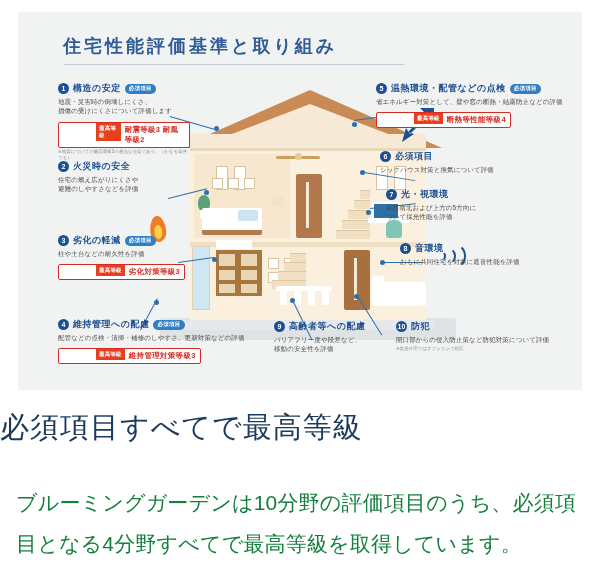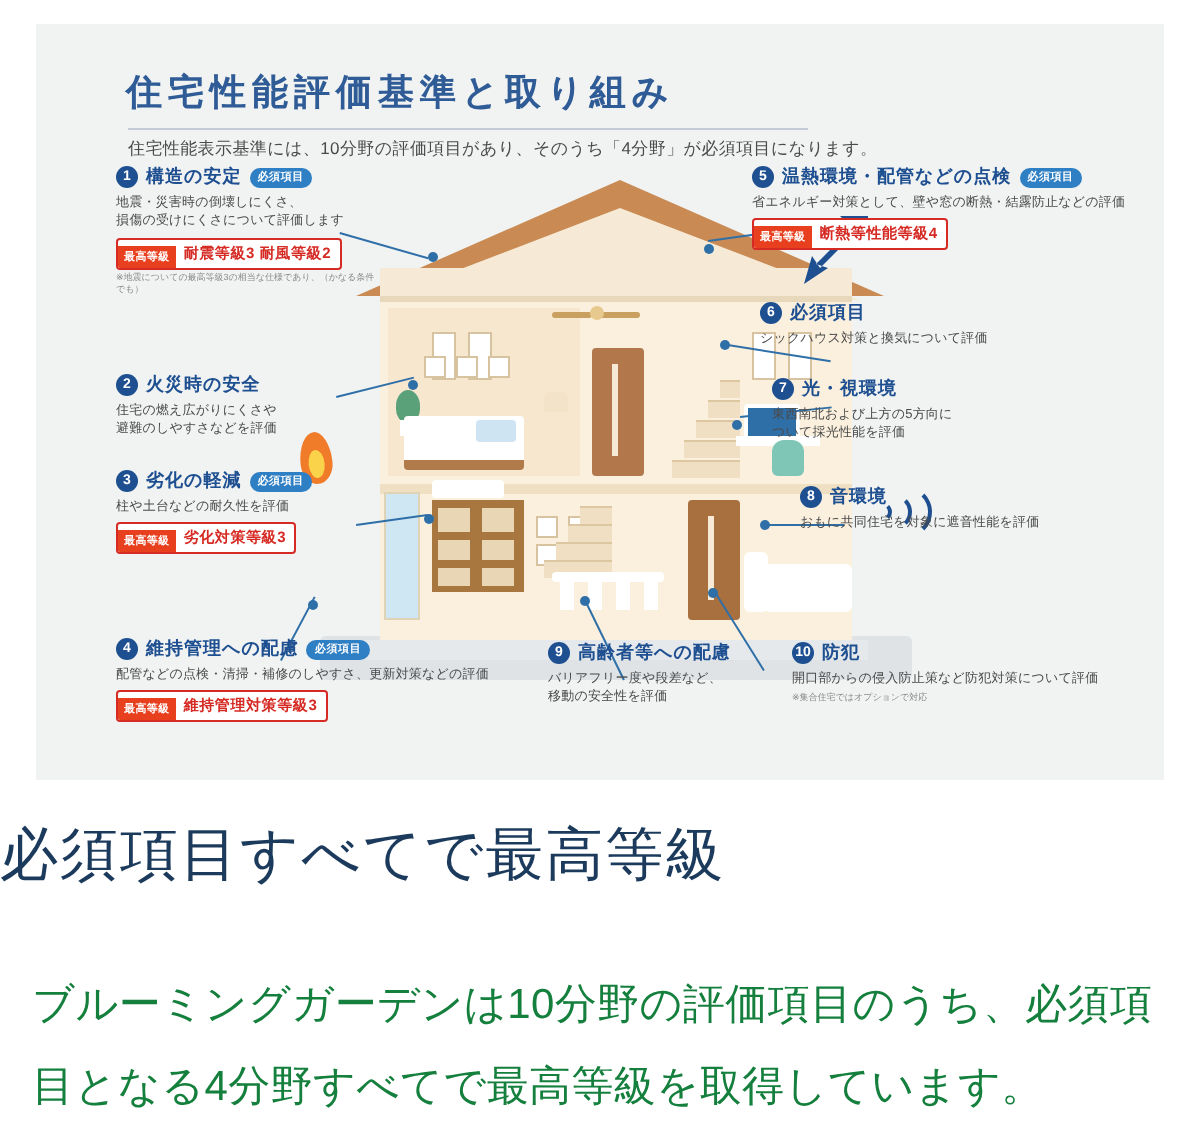--- a/index.html
+++ b/index.html
@@ -109,22 +109,22 @@
     width:11px;height:11px;border-radius:50%;background:#1d4f91;color:#fff;
     font-size:7px;line-height:11px;text-align:center;font-weight:bold;flex:none;
   }
   .co-title{font-size:9px;font-weight:bold;color:#1d4f91;letter-spacing:.5px;}
   .req-badge{
     background:#2f7fc4;color:#fff;font-size:5.5px;font-weight:bold;
     padding:1.5px 4px;border-radius:7px;letter-spacing:.3px;
   }
   .co-desc{font-size:6.5px;color:#4a4a4a;line-height:1.45;margin-top:2px;letter-spacing:.1px;}
   .grade{
-    margin-top:3px;display:inline-flex;align-items:flex-end;
-    border:1px solid #d62b24;border-radius:2px;overflow:hidden;background:#fff;
+    margin-top:3px;display:inline-flex;align-items:flex-start;
+    border:1px solid #d62b24;border-radius:2px;overflow:hidden;background:#fff;padding-left:37px;
   }
   .grade .lv{background:#e8401f;color:#fff;font-size:5.5px;font-weight:bold;padding:2px 3px;letter-spacing:.2px;display:flex;align-items:center;}
   .grade .val{color:#d62b24;font-size:7.5px;font-weight:bold;padding:2px 4px;letter-spacing:.3px;display:flex;align-items:center;}
   .co-note{font-size:4.5px;color:#8a8a8a;margin-top:1.5px;line-height:1.3;}
 
   
   .leader{position:absolute;background:#2f6fa8;height:1px;transform-origin:0 0;}
   .dot{position:absolute;width:5px;height:5px;border-radius:50%;background:#2f6fa8;}
   .arrow-thermal{position:absolute;left:378px;top:92px;width:44px;height:44px;}
 
@@ -139,21 +139,20 @@
     font-size:21px;color:#15803d;line-height:1.95;letter-spacing:.2px;
   }
 </style>
 </head>
 <body>
 
 <div class="info-card">
 
   <div class="info-title">住宅性能評価基準と取り組み</div>
   <div class="title-rule"></div>
-  <div class="info-sub">住宅性能表示基準には、10分野の評価項目があり、そのうち「4分野」が必須項目になります。</div>
 
   <div class="house-wrap">
     <div class="ground-shadow"></div>
     <div class="roof"></div>
     <div class="roof-inner"></div>
     <div class="attic"></div>
     <div class="floor-upper"></div>
     <div class="floor-lower"></div>
     <div class="base"></div>
 
@@ -268,21 +267,21 @@
     </div>
     <div class="co-desc" style="white-space:pre-line">地震・災害時の倒壊しにくさ、
 損傷の受けにくさについて評価します</div>
     <div class="grade">
       <span class="lv">最高等級</span>
       <span class="val">耐震等級3 耐風等級2</span>
     </div>
     <div class="co-note">※地震についての最高等級3の相当な仕様であり、（かなる条件でも）</div>
   </div>
 
-  <div class="callout" style="left:40px;top:148px;width:128px;margin-top:26px;">
+  <div class="callout" style="left:40px;top:148px;width:128px;">
     <div class="co-head">
       <span class="num">2</span>
       <span class="co-title">火災時の安全</span>
     </div>
     <div class="co-desc" style="white-space:pre-line">住宅の燃え広がりにくさや
 避難のしやすさなどを評価</div>
   </div>
 
   <div class="callout" style="left:40px;top:222px;width:132px;">
     <div class="co-head">

